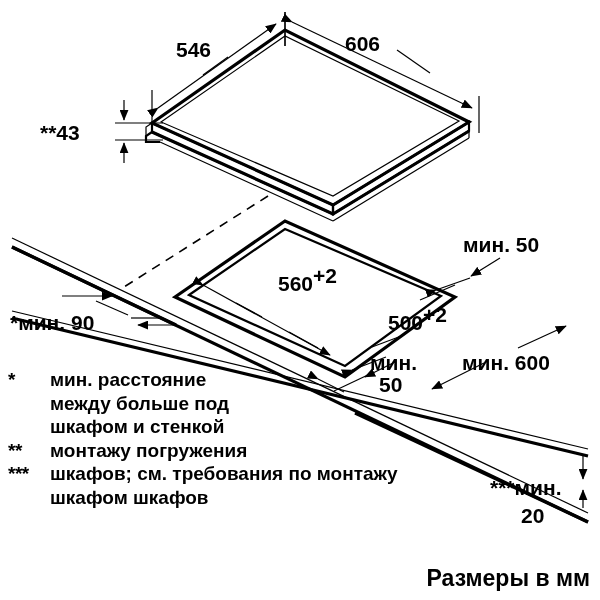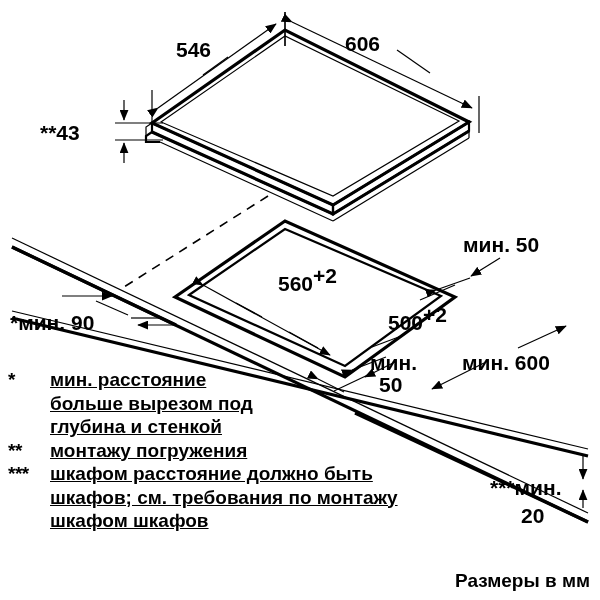--- a/index.html
+++ b/index.html
@@ -49,27 +49,27 @@
     font-size: 19px;
     font-weight: bold;
     line-height: 23.5px;
     color: #000000;
   }
   .note-mark {
     width: 42px;
     flex: 0 0 42px;
     letter-spacing: -0.5px;
   }
-  .note-body { flex: 1 1 auto; text-decoration: underline; }
+  .note-body { flex: 1 1 auto; }
 
   .units {
     position: absolute;
     right: 10px;
     bottom: 8px;
-    font-size: 19px;
+    font-size: 23px;
     font-weight: bold;
     color: #000000;
     white-space: nowrap;
   }
 </style>
 </head>
 <body>
 
 <div id="page">
 
@@ -191,36 +191,35 @@
     <text class="dimtext" x="490" y="495">***мин.</text>
     <text class="dimtext" x="521" y="523">20</text>
   </svg>
 
   <div class="notes">
 
     <div class="note-row">
       <div class="note-mark">*</div>
       <div class="note-body">
         <div>мин. расстояние</div>
-        <div>больше вырезом под</div>
-        <div>глубина и стенкой</div>
+        <div>между больше под</div>
+        <div>шкафом и стенкой</div>
       </div>
     </div>
 
     <div class="note-row">
       <div class="note-mark">**</div>
       <div class="note-body">
         <div>монтажу погружения</div>
       </div>
     </div>
 
     <div class="note-row">
       <div class="note-mark">***</div>
       <div class="note-body">
-        <div>шкафом расстояние должно быть</div>
         <div>шкафов; см. требования по монтажу</div>
         <div>шкафом шкафов</div>
       </div>
     </div>
   </div>
 
   <div class="units">Размеры в мм</div>
 
 </div>
 

